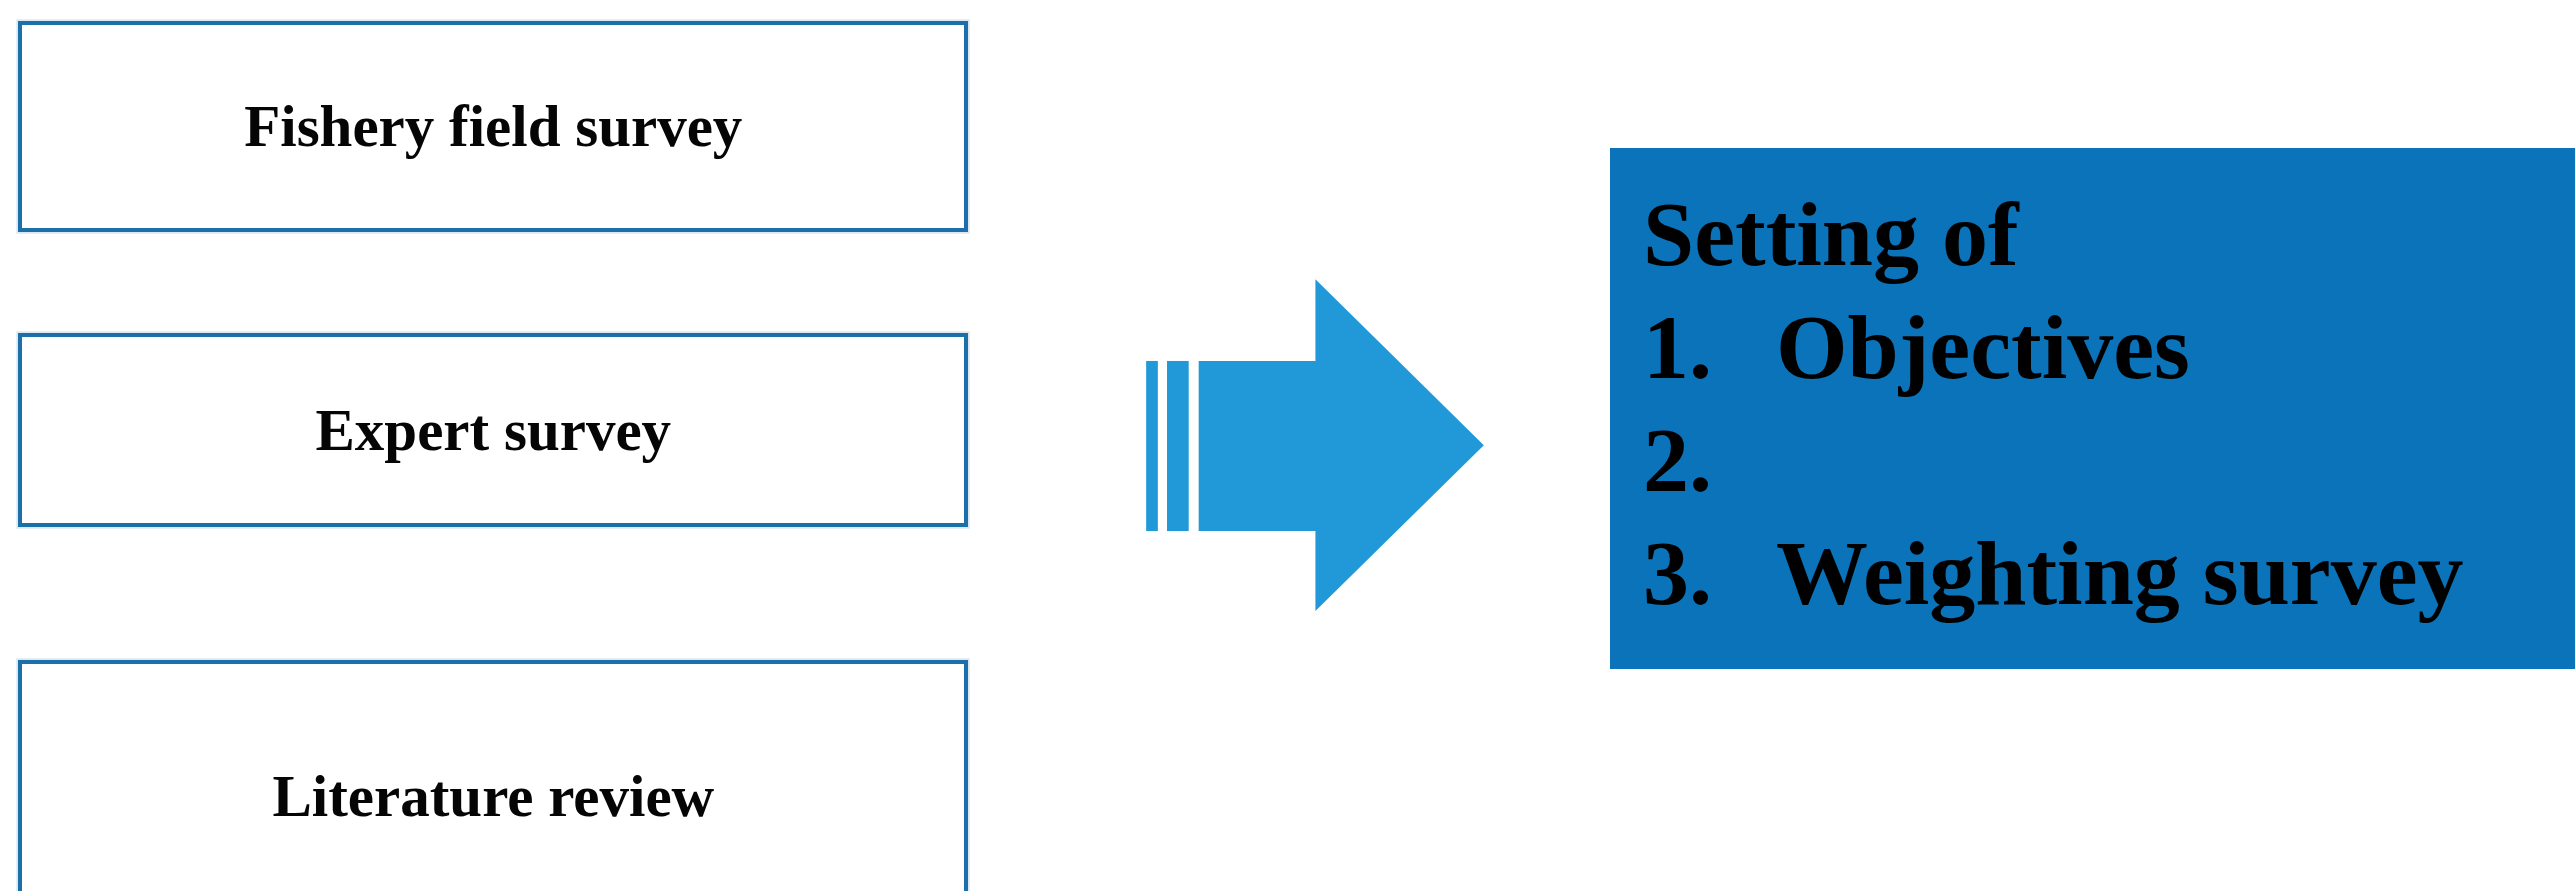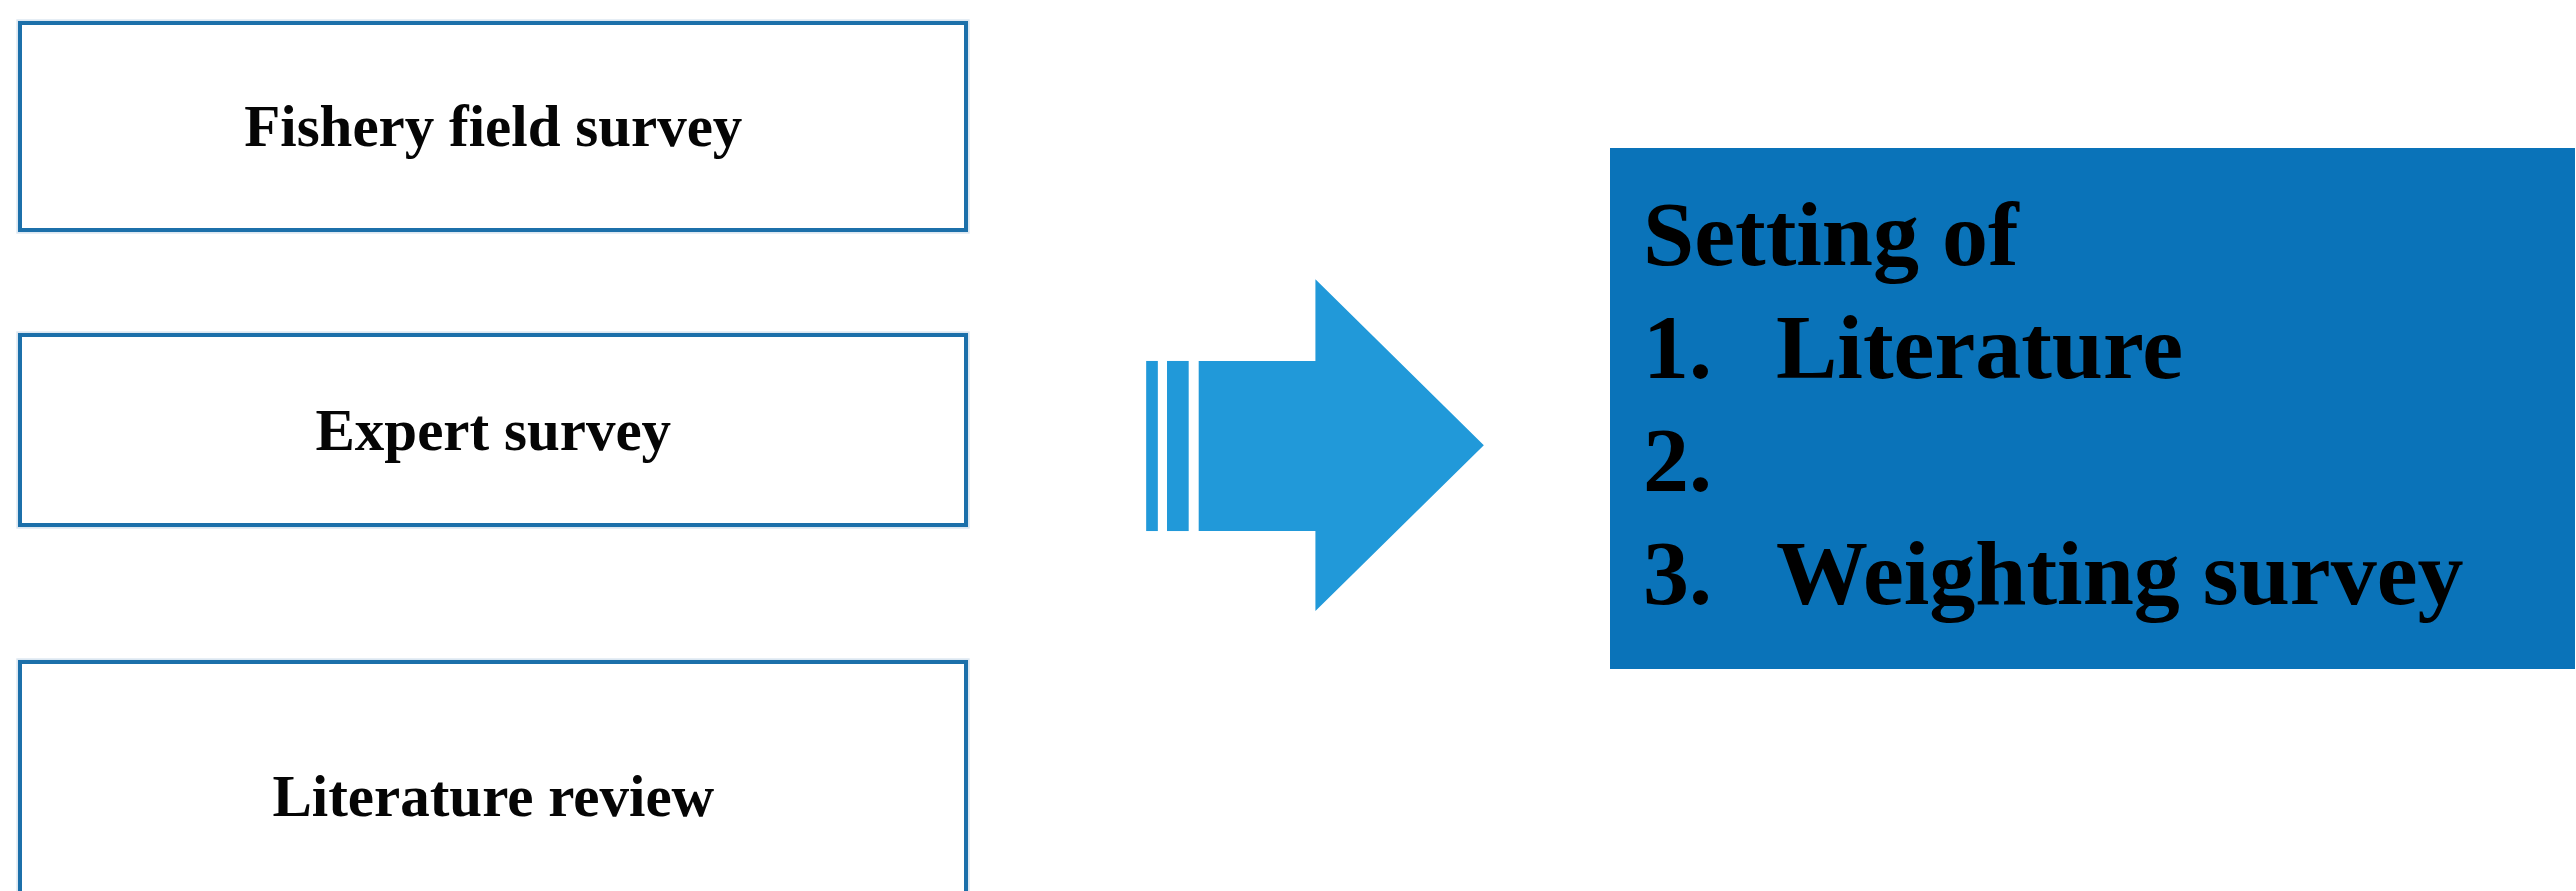--- a/index.html
+++ b/index.html
@@ -93,21 +93,21 @@
   <svg class="arrow-svg" viewBox="1370 330 415 410" xmlns="http://www.w3.org/2000/svg" aria-hidden="true">
     <rect x="1375" y="433" width="14" height="204" fill="#2199d9"></rect>
     <rect x="1400" y="433" width="26" height="204" fill="#2199d9"></rect>
     <polygon points="1438,433 1578,433 1578,335 1780,534 1578,733 1578,637 1438,637" fill="#2199d9"></polygon>
   </svg>
 
   <div class="panel">
     <div class="panel-heading">Setting of</div>
     <div class="panel-item">
       <span class="num">1.</span>
-      <span class="item-label">Literature</span>
+      <span class="item-label">Objectives</span>
     </div>
     <div class="panel-item">
       <span class="num">2.</span>
     </div>
     <div class="panel-item">
       <span class="num">3.</span>
       <span class="item-label">Weighting survey</span>
     </div>
   </div>
 

